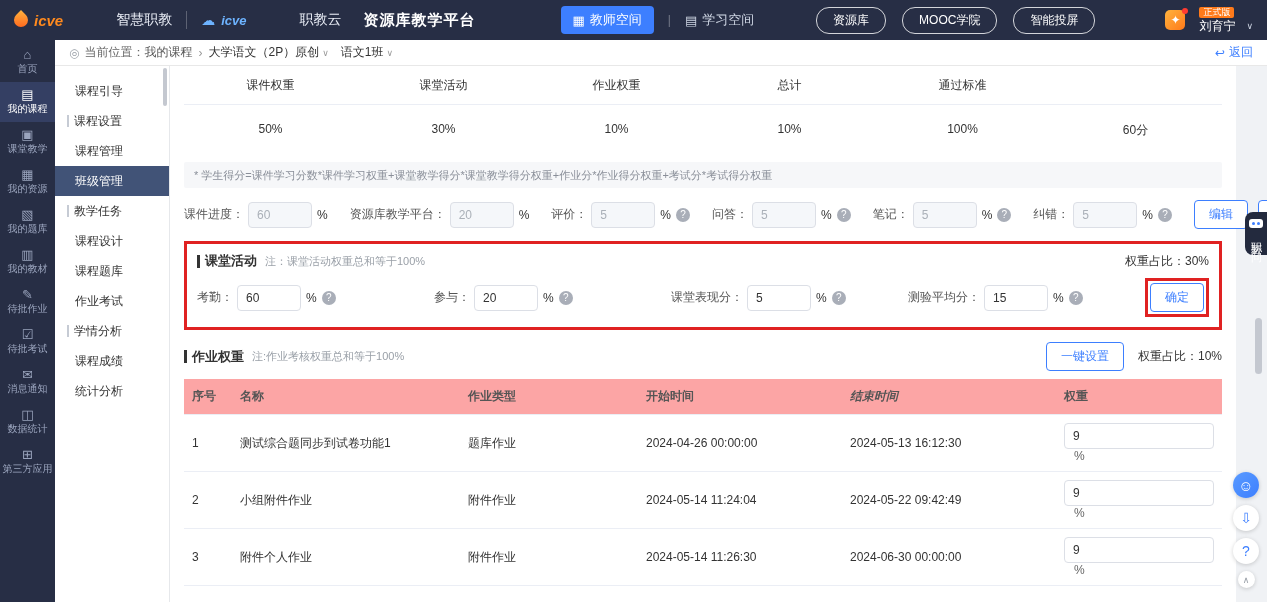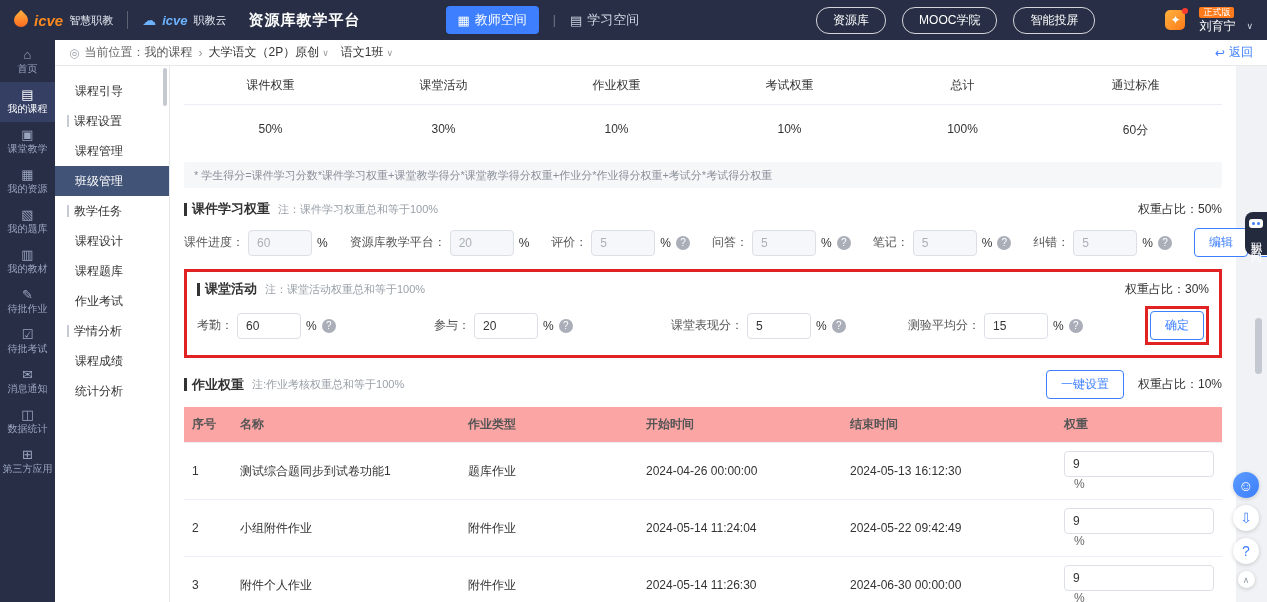--- a/index.html
+++ b/index.html
@@ -14,21 +14,21 @@
     font-size:12px;color:#333;background:#f0f2f5;}
   body{position:relative;}
 
   
   .topbar{position:absolute;top:0;left:0;right:0;height:40px;background:var(--header-bg);
     display:flex;align-items:center;padding:0 14px;color:#fff;z-index:30;}
   .brand{display:flex;align-items:center;gap:6px;}
   .flame{width:14px;height:14px;background:linear-gradient(135deg,#ffb33e,#ff5e1a);
     border-radius:0 50% 50% 50%;transform:rotate(45deg);display:inline-block;}
   .logo-txt{font-weight:bold;font-style:italic;font-size:15px;color:#ff8a1e;}
-  .logo-sub{font-size:11px;color:#e8ecf5;}
+  .logo-sub{font-size:14px;color:#e8ecf5;margin-left:47px;}
   .logo2-txt{font-weight:bold;font-style:italic;font-size:13px;color:#6db3ff;}
   .cloud{color:#6db3ff;font-size:14px;line-height:1;}
   .brand-div{width:1px;height:18px;background:rgba(255,255,255,.25);margin:0 8px;}
   .platform{font-size:15px;font-weight:bold;color:#fff;margin-left:16px;letter-spacing:1px;}
   .space-nav{display:flex;align-items:center;gap:14px;margin-left:85px;}
   .teach-btn{display:flex;align-items:center;gap:5px;background:var(--accent);color:#fff;
     border:none;border-radius:4px;padding:5px 12px;font-size:13px;cursor:pointer;}
   .learn-btn{display:flex;align-items:center;gap:5px;background:none;border:none;
     color:#cfd6e4;font-size:13px;cursor:pointer;}
   .nav-sep{color:rgba(255,255,255,.35);}
@@ -113,21 +113,21 @@
   .hw-right{margin-left:auto;display:flex;align-items:center;gap:14px;}
 
   .hw-table{width:100%;border-collapse:collapse;margin-top:8px;}
   .hw-table th{background:#fca5a5;color:#555;font-weight:bold;text-align:left;
     padding:9px 8px;border-bottom:1px solid #ebeef5;font-size:12px;}
   .hw-table td{padding:8px 8px;border-bottom:1px solid #ebeef5;color:#333;font-size:12px;}
   .col-no{width:48px;}
   .col-name{width:228px;}
   .col-type{width:178px;}
   .col-start{width:204px;}
-  .col-end{width:214px;}
+  .col-end{width:214px;font-style:italic;}
   .wt-input{width:150px;height:26px;border:1px solid #dcdfe6;border-radius:4px;padding:0 8px;
     font-size:12px;color:#333;background:#fff;}
   .wt-unit{color:#666;margin-left:10px;}
 
   
   .side-tab{position:absolute;right:0;top:212px;width:22px;padding:7px 0 9px;background:#232a3e;
     border-radius:8px 0 0 8px;display:flex;flex-direction:column;align-items:center;gap:6px;
     z-index:40;cursor:pointer;}
   .eyes{width:14px;height:9px;background:#fff;border-radius:3px;display:flex;align-items:center;
     justify-content:center;gap:2px;}
@@ -282,44 +282,35 @@
   <div class="menu-item">统计分析</div>
 </nav>
 
 <main class="main">
   <div class="card">
 
     <div class="sum-row sum-head">
       <div class="cell">课件权重</div>
       <div class="cell">课堂活动</div>
       <div class="cell">作业权重</div>
-      <div class="cell">考试权重</div>
       <div class="cell">总计</div>
       <div class="cell">通过标准</div>
     </div>
     <div class="sum-row sum-vals">
       <div class="cell">50%</div>
       <div class="cell">30%</div>
       <div class="cell">10%</div>
       <div class="cell">10%</div>
       <div class="cell">100%</div>
       <div class="cell">60分</div>
     </div>
 
     <div class="formula">* 学生得分=课件学习分数*课件学习权重+课堂教学得分*课堂教学得分权重+作业分*作业得分权重+考试分*考试得分权重</div>
 
     <section class="section">
-      <div class="sec-head">
-        <span class="vbar"></span>
-        <span class="sec-title">课件学习权重</span>
-        <span class="sec-note">注：课件学习权重总和等于100%</span>
-        <span class="share">
-          <span>权重占比：</span><span>50%</span>
-        </span>
-      </div>
       <div class="fields">
         <span class="field">
           <label>课件进度：</label>
           <input class="w-input" disabled="" value="60" style="">
           <span class="pct">%</span>
         </span>
         <span class="field">
           <label>资源库教学平台：</label>
           <input class="w-input" disabled="" value="20" style="">
           <span class="pct">%</span>

